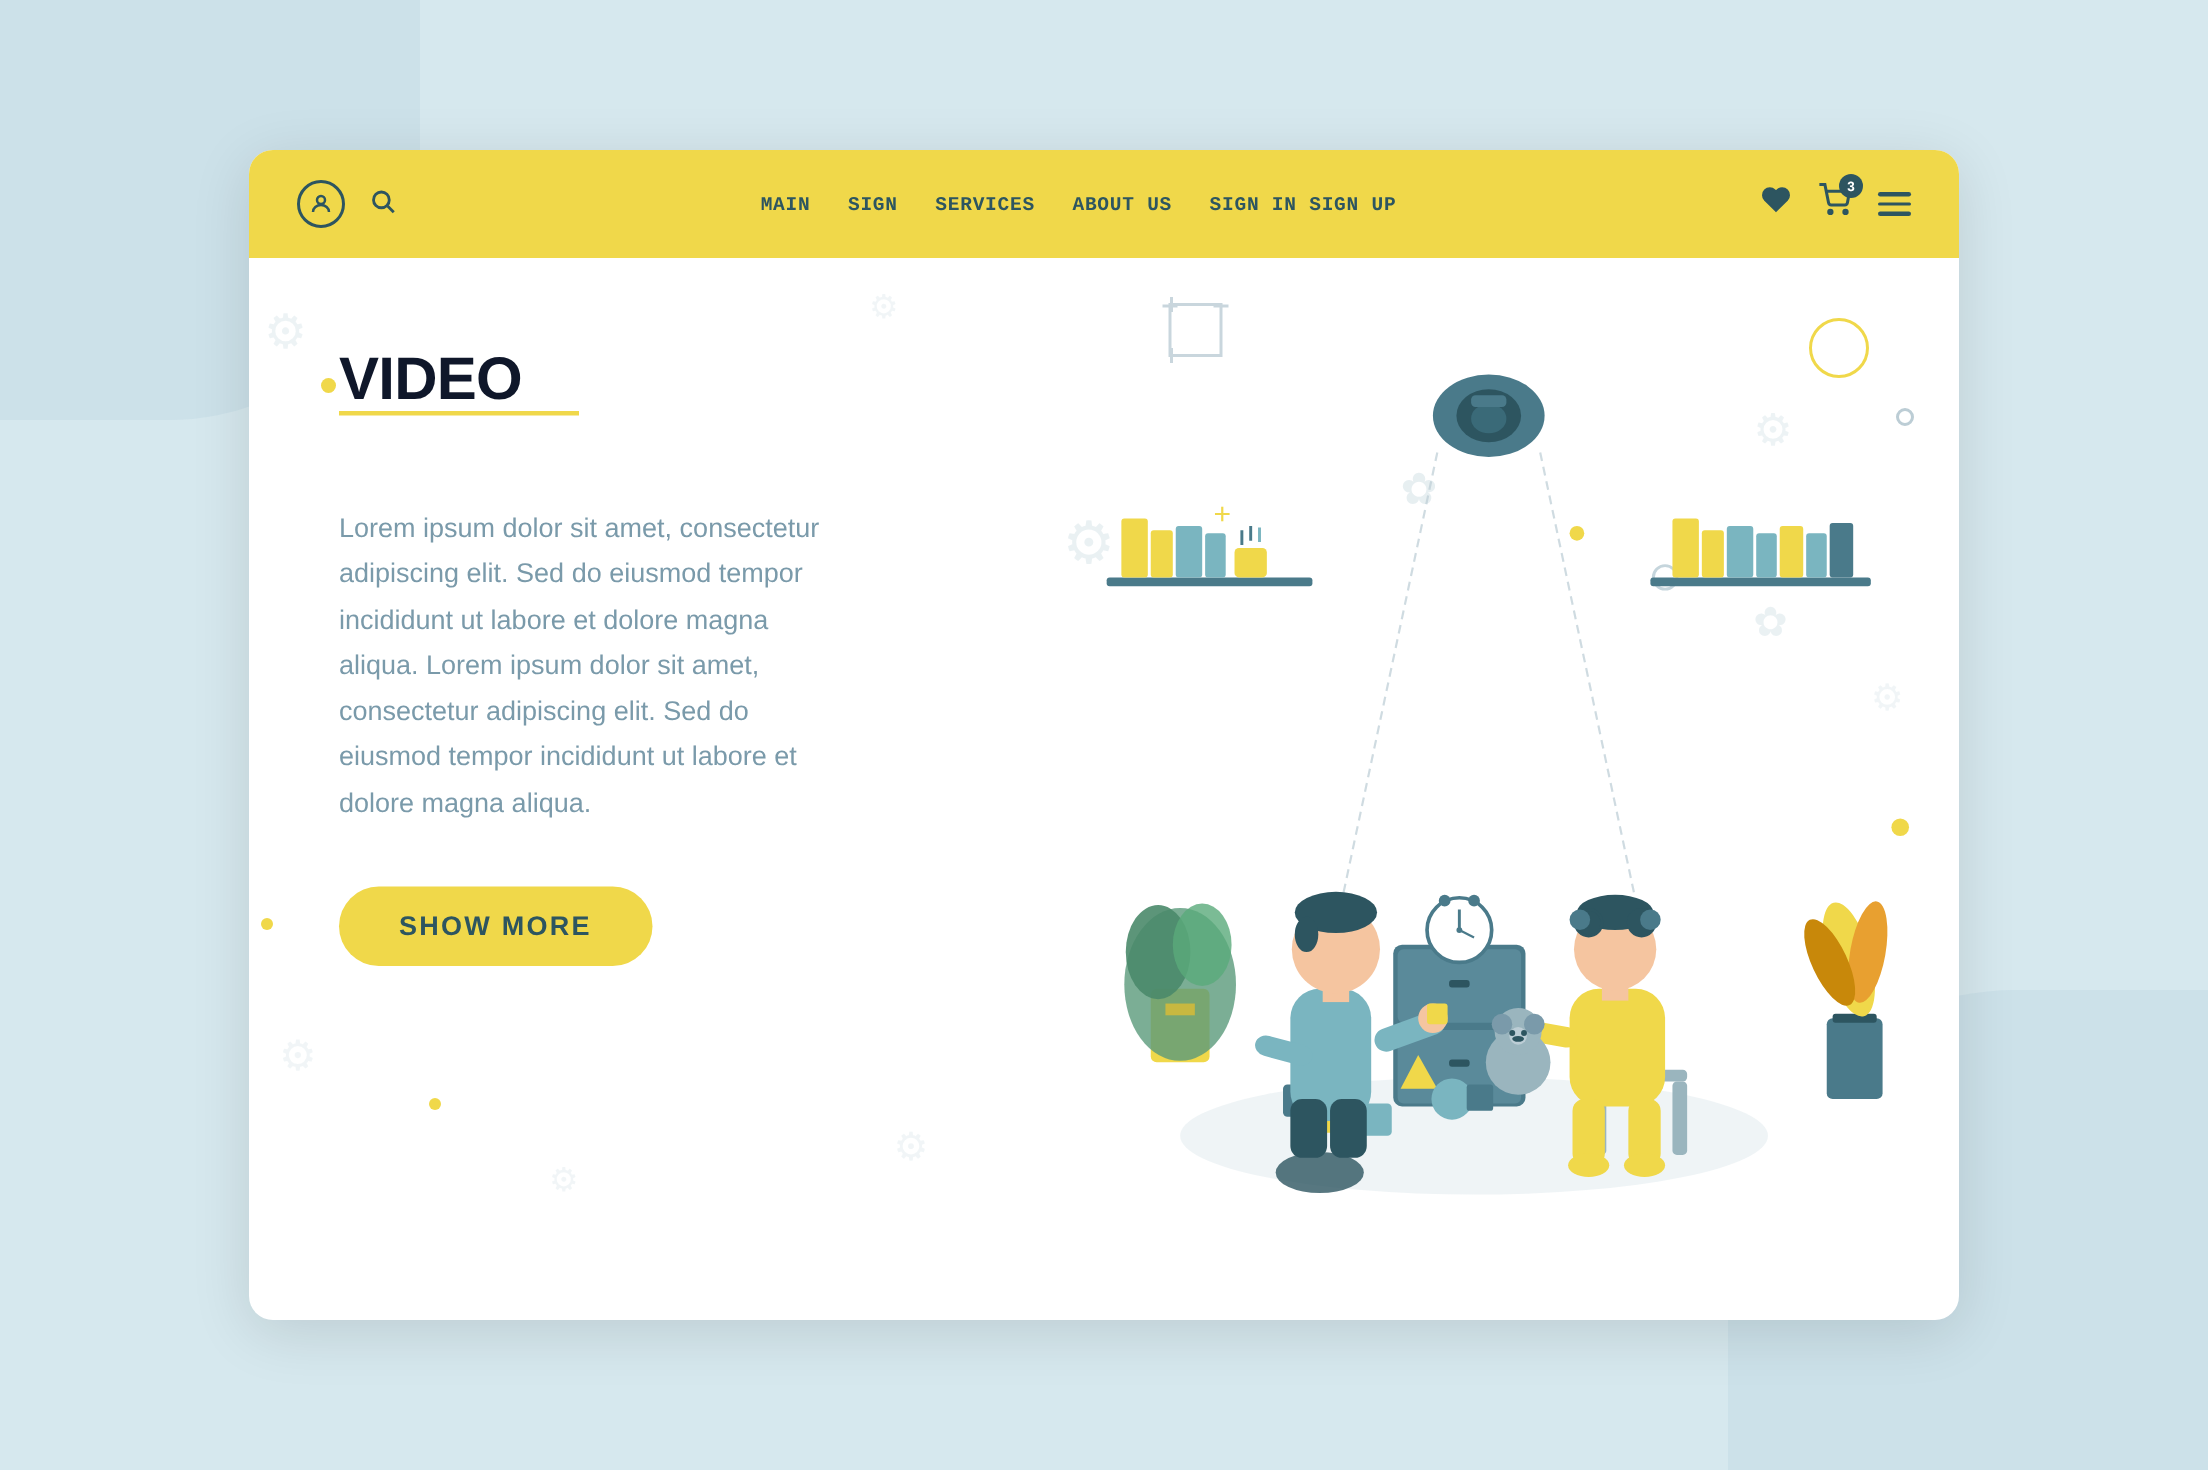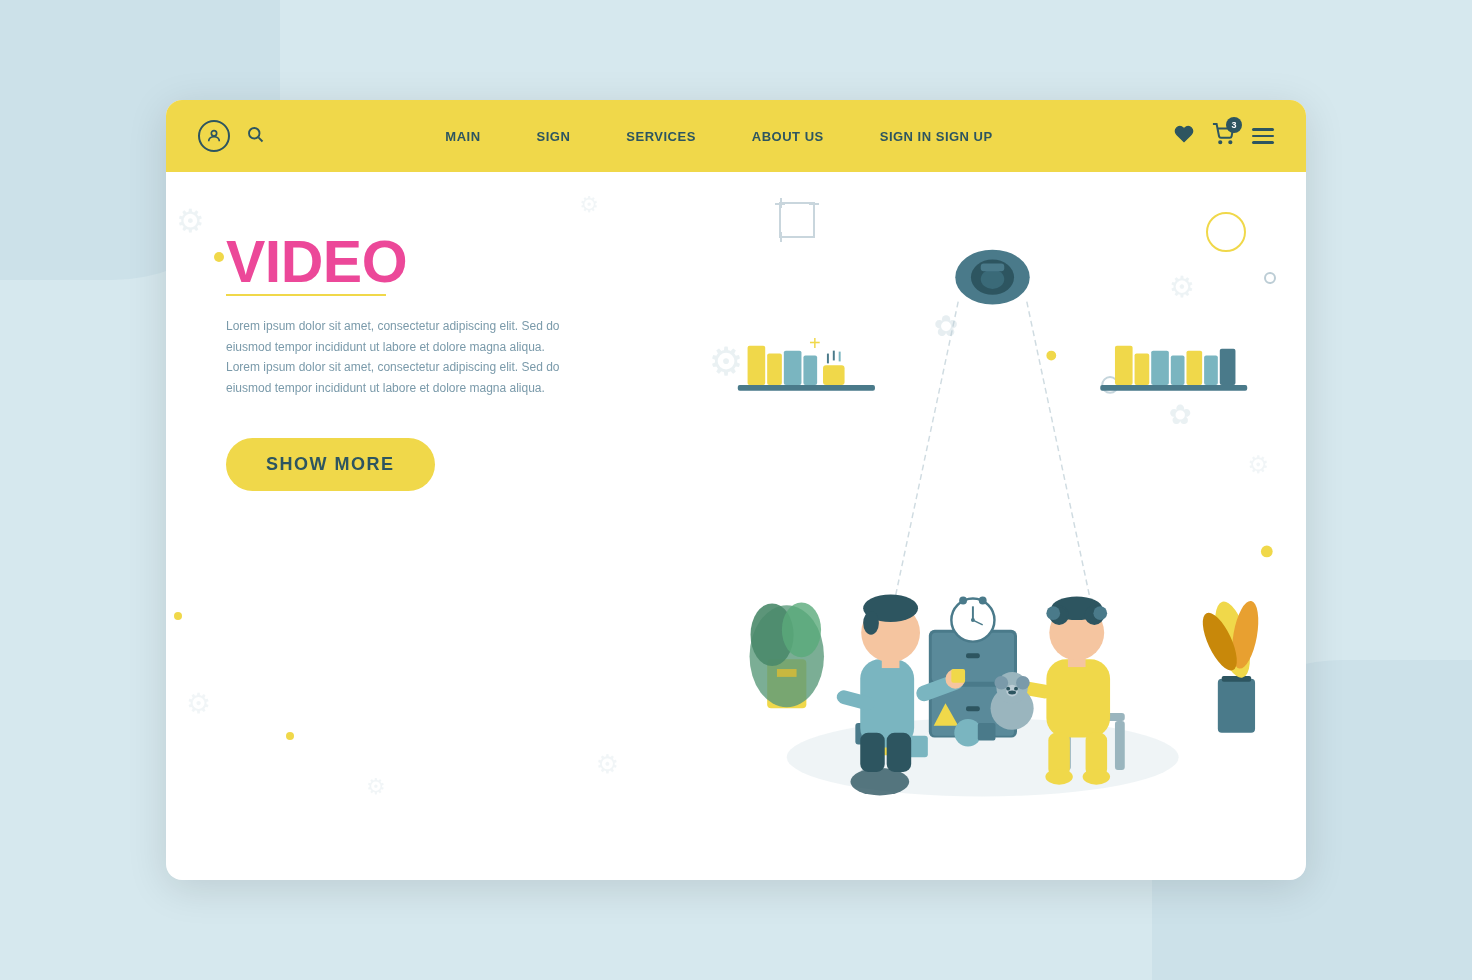--- a/index.html
+++ b/index.html
@@ -53,23 +53,24 @@
     }
     .header-left {
       display: flex;
       align-items: center;
       gap: 16px;
       flex: 0 0 auto;
     }
     .header-nav {
       display: flex;
       align-items: center;
-      gap: 56px;
+      gap: 25px;
       flex: 1;
       justify-content: center;
+      font-family: Liberation Mono, monospace;
     }
     .header-right {
       display: flex;
       align-items: center;
       gap: 18px;
       flex: 0 0 auto;
     }
     .nav-item {
       font-size: 13px;
       font-weight: 600;
@@ -137,23 +138,23 @@
     }
     
     .left-panel {
       flex: 0 0 45%;
       padding: 60px 50px 40px 60px;
       display: flex;
       flex-direction: column;
       position: relative;
     }
     .main-title {
-      font-size: 59px;
+      font-size: 40px;
       font-weight: 800;
-      color: #ec4899;
+      color: #0f172a;
       line-height: 1.05;
       letter-spacing: -0.5px;
       text-transform: uppercase;
     }
     .subtitle {
       font-size: 20px;
       color: #4a7a8a;
       font-weight: 400;
       margin-top: 8px;
       margin-bottom: 20px;
@@ -164,25 +165,26 @@
       background: #f0d84a;
       margin-bottom: 20px;
     }
     .vector-text {
       font-size: 14px;
       color: #4a7a8a;
       line-height: 1.6;
       margin-bottom: 24px;
     }
     .lorem-text {
-      font-size: 12px;
+      font-size: 18px;
       color: #7a9aaa;
       line-height: 1.7;
       max-width: 340px;
       margin-bottom: 40px;
+      margin-top: 40px;
     }
     .show-more-btn {
       display: inline-block;
       padding: 16px 40px;
       background: #f0d84a;
       border: none;
       border-radius: 30px;
       font-size: 18px;
       font-weight: 700;
       color: #2d5560;

